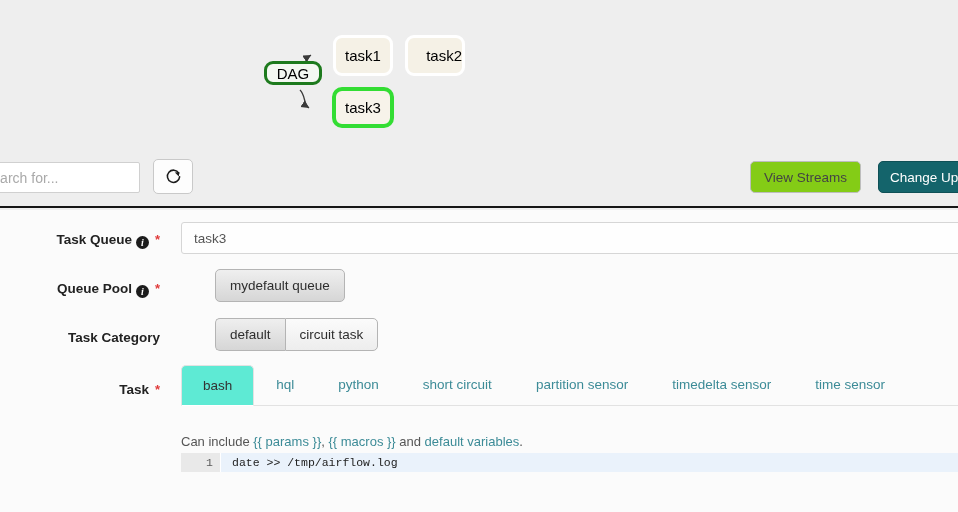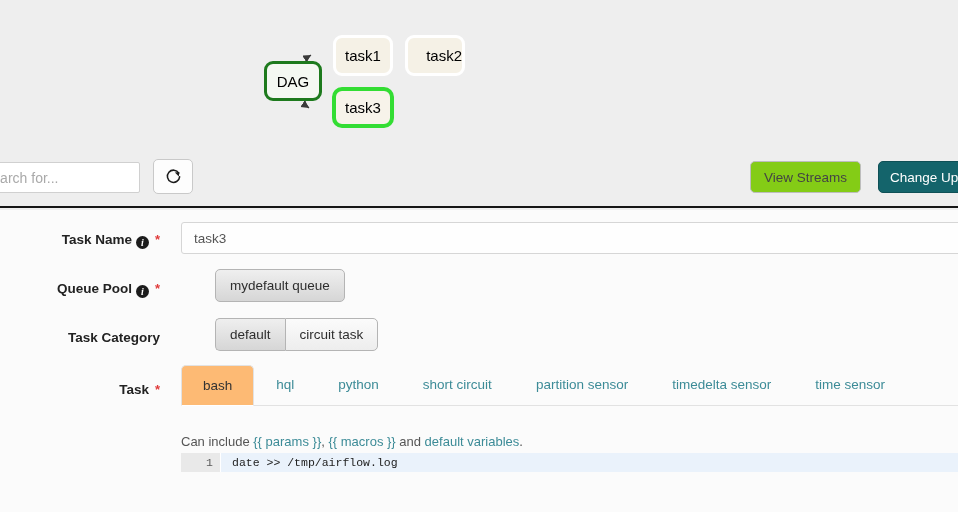--- a/index.html
+++ b/index.html
@@ -35,21 +35,21 @@
   .dag-node.plain {
     border: 3px solid #ffffff;
     border-radius: 9px;
     background: #f5f1e6;
   }
   .dag-node.selected {
     border: 4px solid #33dd33;
     border-radius: 10px;
     background: #f7f3ea;
   }
-  #node-dag   { left: 241px; top: 61px; width: 58px; height: 40px; align-items: center; }
+  #node-dag   { left: 241px; top: 61px; width: 58px; height: 24px; align-items: center; }
   #node-task1 { left: 310px; top: 35px; width: 60px; height: 41px; }
   #node-task2 { left: 382px; top: 35px; width: 60px; height: 41px; justify-content: flex-end; }
   #node-task3 { left: 309px; top: 87px; width: 62px; height: 41px; }
 
   
   #toolbar {
     position: absolute; left: 0; top: 146px;
     width: 958px; height: 62px;
     background: #eeeeee;
     border-bottom: 2px solid #161616;
@@ -183,21 +183,21 @@
     font-size: 13.5px;
     color: #3c8b97;
     background: transparent;
     border: 1px solid transparent;
     border-radius: 5px 5px 0 0;
     cursor: pointer;
     white-space: nowrap;
   }
   .tab.active {
     color: #333333;
-    background: #fdba74;
+    background: #5eead4;
     border-color: #e2e2e2;
     border-bottom-color: #ffffff;
     margin-bottom: -1px;
   }
 
   
   #helper-text {
     position: absolute; left: 181px; top: 224px;
     font-size: 13px; color: #555;
     white-space: nowrap;
@@ -274,21 +274,21 @@
   </button>
 
   <button id="view-streams-button">View Streams</button>
 
   <button id="change-upstream-button">Change Upstream</button>
 
   <div id="form-panel">
 
     <div class="form-row" id="row-task-name">
       <div class="form-label">
-        <span>Task Name</span><span class="info-icon">i</span><span class="req-star">*</span>
+        <span>Task Queue</span><span class="info-icon">i</span><span class="req-star">*</span>
       </div>
       <input id="task-name-input" type="text" value="task3" style="">
     </div>
 
     <div class="form-row" id="row-queue-pool">
       <div class="form-label">
         <span>Queue Pool</span><span class="info-icon">i</span><span class="req-star">*</span>
       </div>
       <div class="btn-group">
         <div class="seg-btn active single">mydefault queue</div>

